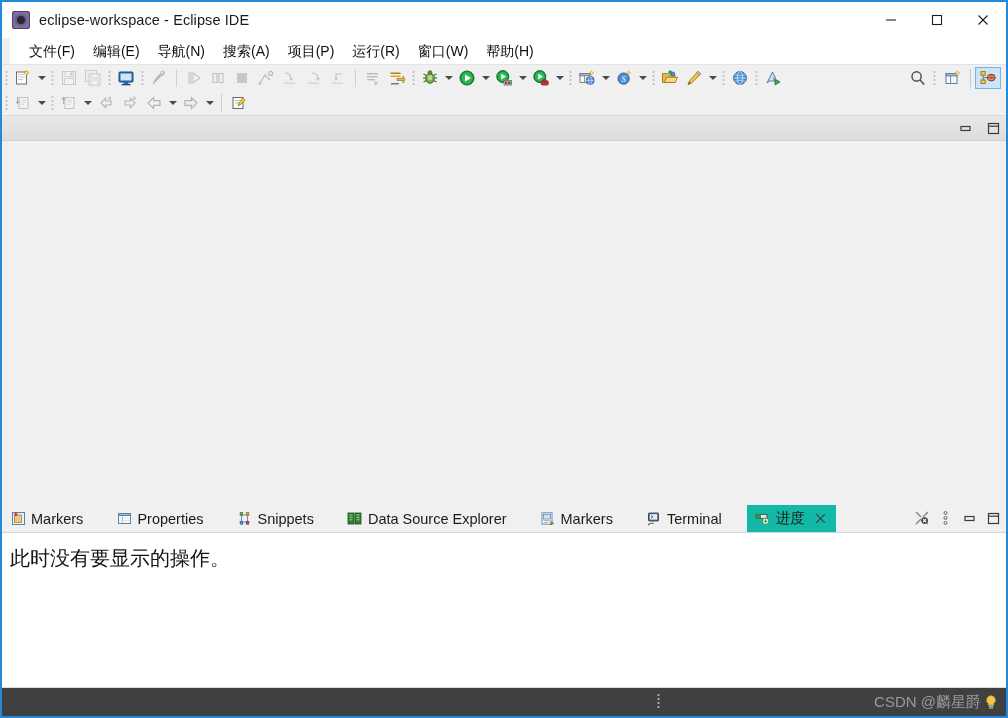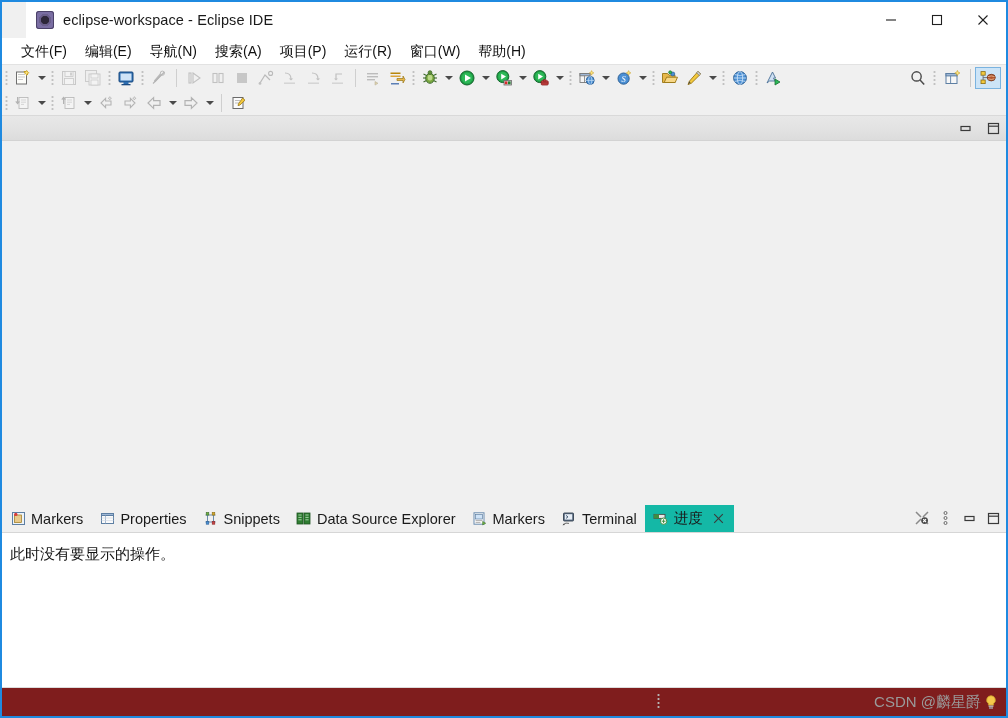--- a/index.html
+++ b/index.html
@@ -13,21 +13,21 @@
     position:relative;width:1008px;height:718px;
     box-sizing:border-box;
     border:2px solid #1f8ae0;
     background:#f0f0f0;
     display:flex;flex-direction:column;
   }
 
   
   .titlebar{
     height:36px;flex:0 0 36px;background:#ffffff;
-    display:flex;align-items:center;position:relative;margin-left:24px;
+    display:flex;align-items:center;position:relative;
   }
   .app-icon{
     width:18px;height:18px;margin-left:10px;margin-right:9px;
     border-radius:3px;
     background:radial-gradient(circle at 50% 50%, #3d3450 0 32%, #6b5f8c 33% 48%, #7a6ea3 49% 100%);
     position:relative;flex:0 0 18px;
     box-shadow:inset 0 0 0 1px #4b4168;
   }
   .app-icon::after{
     content:"";position:absolute;left:5px;top:5px;width:8px;height:8px;
@@ -39,21 +39,21 @@
   }
   .winctl{position:absolute;right:0;top:0;height:36px;display:flex;}
   .winbtn{
     width:46px;height:36px;display:flex;align-items:center;justify-content:center;
   }
   .winbtn svg{display:block;}
 
   
   .menubar{
     height:26px;flex:0 0 26px;background:#ffffff;
-    display:flex;align-items:center;padding-left:10px;box-sizing:border-box;
+    display:flex;align-items:center;padding-left:10px;box-sizing:border-box;margin-left:8px;
   }
   .menu-item{
     font-size:14px;color:#111;padding:2px 9px;white-space:nowrap;
     line-height:18px;
   }
 
   
   .toolbars{flex:0 0 50px;background:#f0f0f0;display:flex;flex-direction:column;
     border-top:1px solid #e2e2e2;}
   .tbrow{height:25px;display:flex;align-items:center;position:relative;}
@@ -101,20 +101,21 @@
   .editor-body{flex:1 1 auto;background:#f0f0f0;}
 
   
   .bottom-stack{
     flex:0 0 182px;display:flex;flex-direction:column;background:#ffffff;
     position:relative;
   }
   .view-tabbar{
     height:27px;flex:0 0 27px;display:flex;align-items:flex-end;position:relative;
     background:#f0f0f0;
+    gap:17px;
   }
   .vtab{
     height:27px;display:flex;align-items:center;gap:5px;padding:0 8px;
     font-size:14.5px;color:#1a1a1a;white-space:nowrap;box-sizing:border-box;
   }
   .vtab.active{
     background:#14b8a6;height:27px;
   }
   .vtab-icon{width:16px;height:16px;flex:0 0 16px;display:flex;align-items:center;justify-content:center;}
   .vtab-close{
@@ -122,26 +123,26 @@
   }
   .view-tb{
     position:absolute;right:4px;bottom:2px;height:24px;display:flex;align-items:center;gap:7px;
   }
   .vtb-btn{width:17px;height:17px;display:flex;align-items:center;justify-content:center;}
   .view-content{
     flex:1 1 auto;background:#ffffff;position:relative;
     border-top:1px solid #d6d6d6;
   }
   .view-msg{
-    position:absolute;left:8px;top:12px;font-size:15px;color:#141414;white-space:nowrap;
+    position:absolute;left:8px;top:12px;font-size:20px;color:#141414;white-space:nowrap;
   }
 
   
   .statusbar{
-    flex:0 0 28px;height:28px;background:#7f1d1d;position:relative;
+    flex:0 0 28px;height:28px;background:#404040;position:relative;
     border-top:1px solid #dcdcdc;display:flex;align-items:center;padding-left:40px;
   }
   .sb-grip{
     position:absolute;left:655px;top:5px;width:6px;height:17px;
     background-image:radial-gradient(circle,#b5b5b5 1px,transparent 1.2px);
     background-size:3px 4px;background-repeat:repeat-y;
   }
   .watermark{
     position:absolute;right:8px;top:50%;transform:translateY(-50%);
     display:flex;align-items:center;gap:2px;

